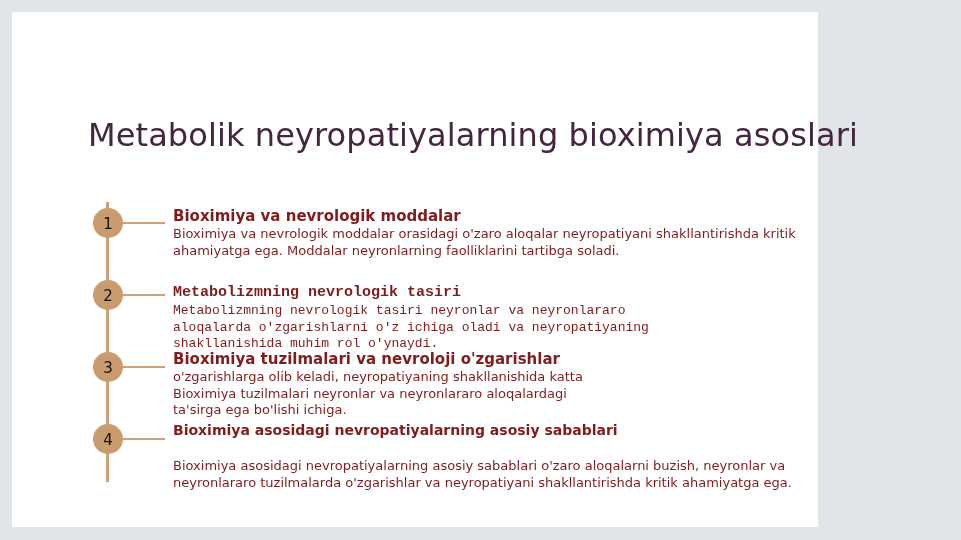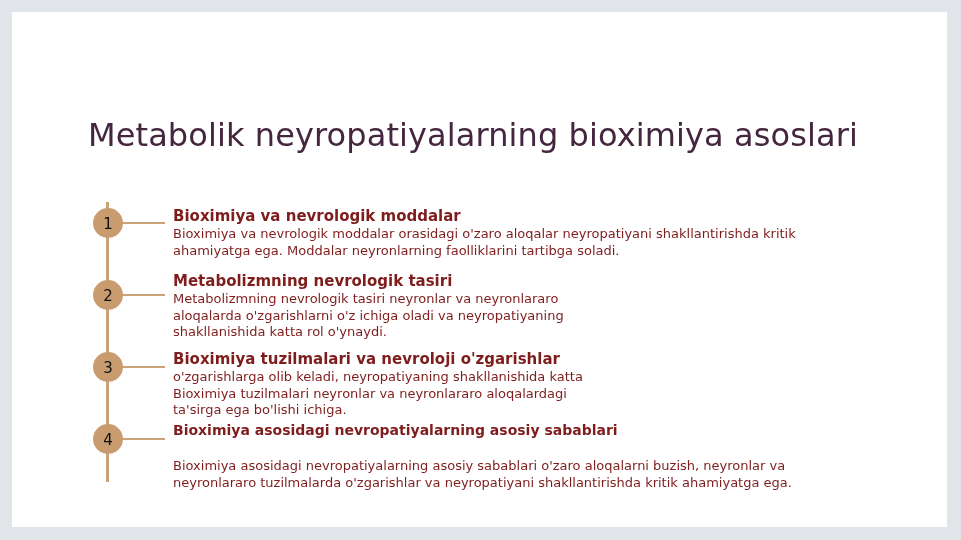--- a/index.html
+++ b/index.html
@@ -6,21 +6,21 @@
   body {
     width: 961px; height: 540px;
     background: #e1e4e8;
     position: relative;
     overflow: hidden;
     font-family: "DejaVu Sans", sans-serif;
   }
   .slide {
     position: absolute;
     left: 12px; top: 12px;
-    width: 935px; height: 515px;
+    width: 806px; height: 515px;
     background: #ffffff;
   }
   .title {
     position: absolute;
     left: 76px; top: 104px;
     font-size: 32px;
     color: #44263f;
     white-space: nowrap;
     letter-spacing: 0.1px;
   }
@@ -78,26 +78,26 @@
   <div class="item" style="top:195px;">
     <div class="item-title">Bioximiya va nevrologik moddalar</div>
     <div class="item-desc">
       <div>Bioximiya va nevrologik moddalar orasidagi o'zaro aloqalar neyropatiyani shakllantirishda kritik</div>
       <div>ahamiyatga ega. Moddalar neyronlarning faolliklarini tartibga soladi.</div>
     </div>
   </div>
 
   <div class="connector" style="top:282px;"></div>
   <div class="circle" style="top:268px;">2</div>
-  <div class="item" style="top:260px;">
+  <div class="item" style="top:272px;font-family:Liberation Mono, monospace;">
     <div class="item-title">Metabolizmning nevrologik tasiri</div>
     <div class="item-desc">
       <div>Metabolizmning nevrologik tasiri neyronlar va neyronlararo</div>
       <div>aloqalarda o'zgarishlarni o'z ichiga oladi va neyropatiyaning</div>
-      <div>shakllanishida katta rol o'ynaydi.</div>
+      <div>shakllanishida muhim rol o'ynaydi.</div>
     </div>
   </div>
 
   <div class="connector" style="top:354px;"></div>
   <div class="circle" style="top:340px;">3</div>
   <div class="item" style="top:338px;">
     <div class="item-title">Bioximiya tuzilmalari va nevroloji o'zgarishlar</div>
     <div class="item-desc">
       <div>o'zgarishlarga olib keladi, neyropatiyaning shakllanishida katta</div>
       <div>Bioximiya tuzilmalari neyronlar va neyronlararo aloqalardagi</div>

